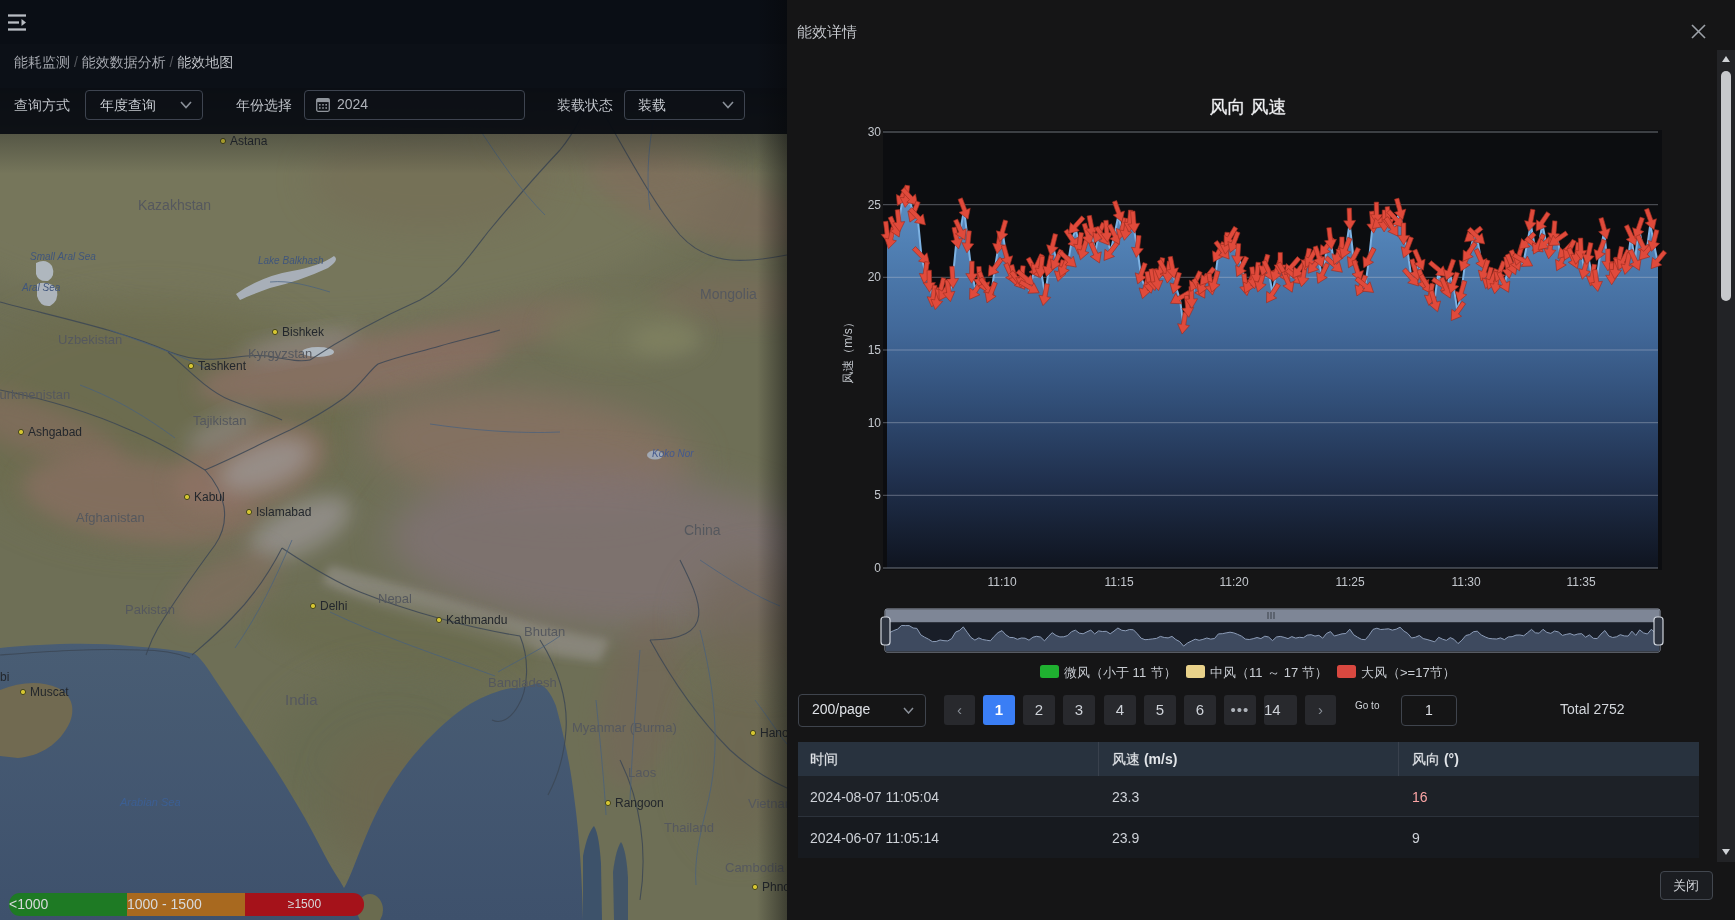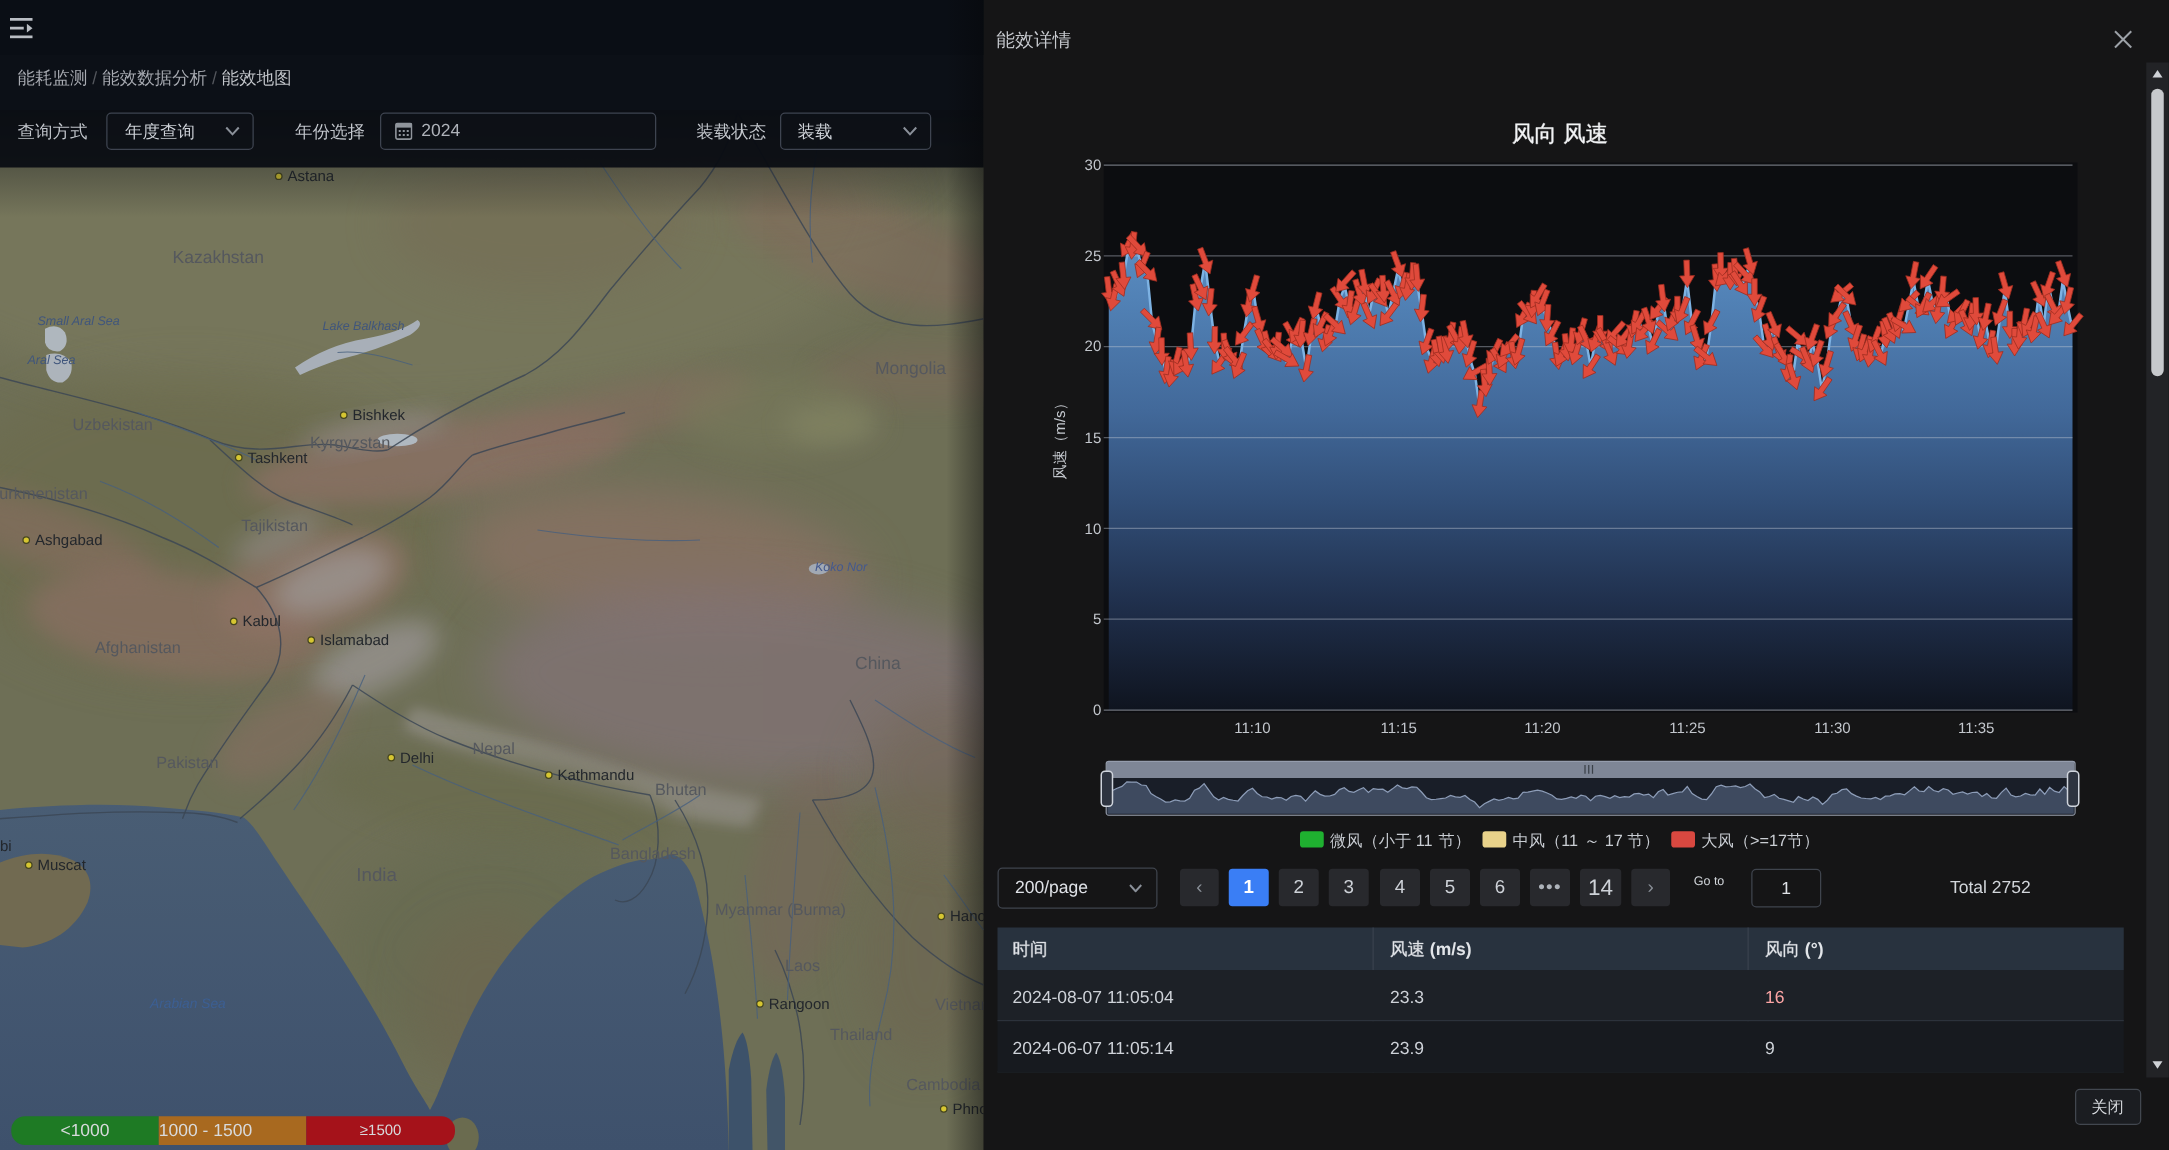--- a/index.html
+++ b/index.html
@@ -180,21 +180,21 @@
         <rect x="3" y="6" width="1.6" height="1.6"></rect>
         <rect x="6.2" y="6" width="1.6" height="1.6"></rect>
         <rect x="9.4" y="6" width="1.6" height="1.6"></rect>
 <rect x="3" y="9.2" width="1.6" height="1.6"></rect>
         <rect x="6.2" y="9.2" width="1.6" height="1.6"></rect>
         <rect x="9.4" y="9.2" width="1.6" height="1.6"></rect>
       </g>
     </svg>
 <div class="abs" style="left:337px;top:96px;font-size:14px;color:#aeb2b9">2024</div>
 <div class="abs" style="left:757px;top:0;width:30px;height:920px;background:linear-gradient(to right, rgba(5,6,8,0), rgba(5,6,8,0.45))"></div>
-<div class="abs" style="left:9px;top:893px;width:118px;height:23px;background:#1e7a24;border-radius:11px 0 0 11px;color:#d8dadc;font-size:14px;text-align:center;line-height:23px">&lt;1000</div>
+<div class="abs" style="left:9px;top:893px;width:118px;height:23px;background:#1e7a24;border-radius:11px 0 0 11px;color:#d8dadc;font-size:14px;line-height:23px">&lt;1000</div>
 <div class="abs" style="left:127px;top:893px;width:118px;height:23px;background:#a8691f;color:#d8dadc;font-size:14px;text-align:left;line-height:23px">1000 - 1500</div>
 <div class="abs" style="left:245px;top:893px;width:119px;height:23px;background:#a5121a;border-radius:0 11px 11px 0;color:#d8dadc;font-size:12px;text-align:center;line-height:23px">≥1500</div>
 <div class="abs" style="left:787px;top:0;width:948px;height:920px;background:#151516"></div>
 <svg class="abs" style="left:1691px;top:24px" width="15" height="15" viewBox="0 0 15 15">
       <g stroke="#9da2a8" stroke-width="1.6">
         <line x1="1" y1="1" x2="14" y2="14"></line>
         <line x1="14" y1="1" x2="1" y2="14"></line>
       </g>
     </svg>
 <svg class="abs" style="left:787px;top:0" width="933" height="920" viewBox="787 0 933 920">
@@ -459,21 +459,21 @@
       <path d="M1,1 L5.5,6 L10,1" fill="none" stroke="#8a9099" stroke-width="1.5"></path>
     </svg>
     <div class="abs" style="left:944px;top:695px;width:31px;height:30px;background:#28292d;border-radius:3px;font-size:15px;color:#ced2d8;text-align:center;line-height:30px;font-weight:normal"><span style="font-size:15px;color:#898f97">‹</span></div>
     <div class="abs" style="left:983px;top:695px;width:32px;height:30px;background:#3a7ef5;border-radius:3px;font-size:15px;color:#ffffff;text-align:center;line-height:30px;font-weight:bold">1</div>
     <div class="abs" style="left:1023px;top:695px;width:32px;height:30px;background:#28292d;border-radius:3px;font-size:15px;color:#ced2d8;text-align:center;line-height:30px;font-weight:normal">2</div>
     <div class="abs" style="left:1063px;top:695px;width:32px;height:30px;background:#28292d;border-radius:3px;font-size:15px;color:#ced2d8;text-align:center;line-height:30px;font-weight:normal">3</div>
     <div class="abs" style="left:1104px;top:695px;width:32px;height:30px;background:#28292d;border-radius:3px;font-size:15px;color:#ced2d8;text-align:center;line-height:30px;font-weight:normal">4</div>
     <div class="abs" style="left:1144px;top:695px;width:32px;height:30px;background:#28292d;border-radius:3px;font-size:15px;color:#ced2d8;text-align:center;line-height:30px;font-weight:normal">5</div>
     <div class="abs" style="left:1184px;top:695px;width:32px;height:30px;background:#28292d;border-radius:3px;font-size:15px;color:#ced2d8;text-align:center;line-height:30px;font-weight:normal">6</div>
     <div class="abs" style="left:1224px;top:695px;width:32px;height:30px;background:#28292d;border-radius:3px;font-size:15px;color:#ced2d8;text-align:center;line-height:30px;font-weight:normal"><span style="letter-spacing:1px;color:#aeb3ba">•••</span></div>
-    <div class="abs" style="left:1264px;top:695px;width:33px;height:30px;background:#28292d;border-radius:3px;font-size:18px;color:#ced2d8;text-align:center;line-height:30px;font-weight:normal">14</div>
+    <div class="abs" style="left:1264px;top:695px;width:33px;height:30px;background:#28292d;border-radius:3px;font-size:15px;color:#ced2d8;text-align:left;line-height:30px;font-weight:normal">14</div>
     <div class="abs" style="left:1305px;top:695px;width:31px;height:30px;background:#28292d;border-radius:3px;font-size:15px;color:#ced2d8;text-align:center;line-height:30px;font-weight:normal"><span style="font-size:15px;color:#898f97">›</span></div>
     <div class="abs" style="left:1355px;top:700px;font-size:10px;color:#d2d6db">Go to</div>
     <div class="abs" style="left:1401px;top:695px;width:56px;height:31px;border:1px solid #3f444d;border-radius:4px;background:#151516;font-size:14px;color:#dfe2e7;text-align:center;line-height:29px">1</div>
     <div class="abs" style="left:1560px;top:701px;width:140px;font-size:14px;color:#d2d6db;text-align:left">Total 2752</div>
 <div class="abs" style="left:798px;top:742px;width:901px;height:34px;background:#28323e"></div>
     <div class="abs" style="left:1098px;top:742px;width:1px;height:34px;background:#39414d"></div>
     <div class="abs" style="left:1398px;top:742px;width:1px;height:34px;background:#39414d"></div>
     <div class="abs" style="left:1098px;top:776px;width:1px;height:82px;background:#262c34"></div>
     <div class="abs" style="left:1398px;top:776px;width:1px;height:82px;background:#262c34"></div>
     <div class="abs" style="left:798px;top:857px;width:901px;height:1px;background:#262c34"></div>

